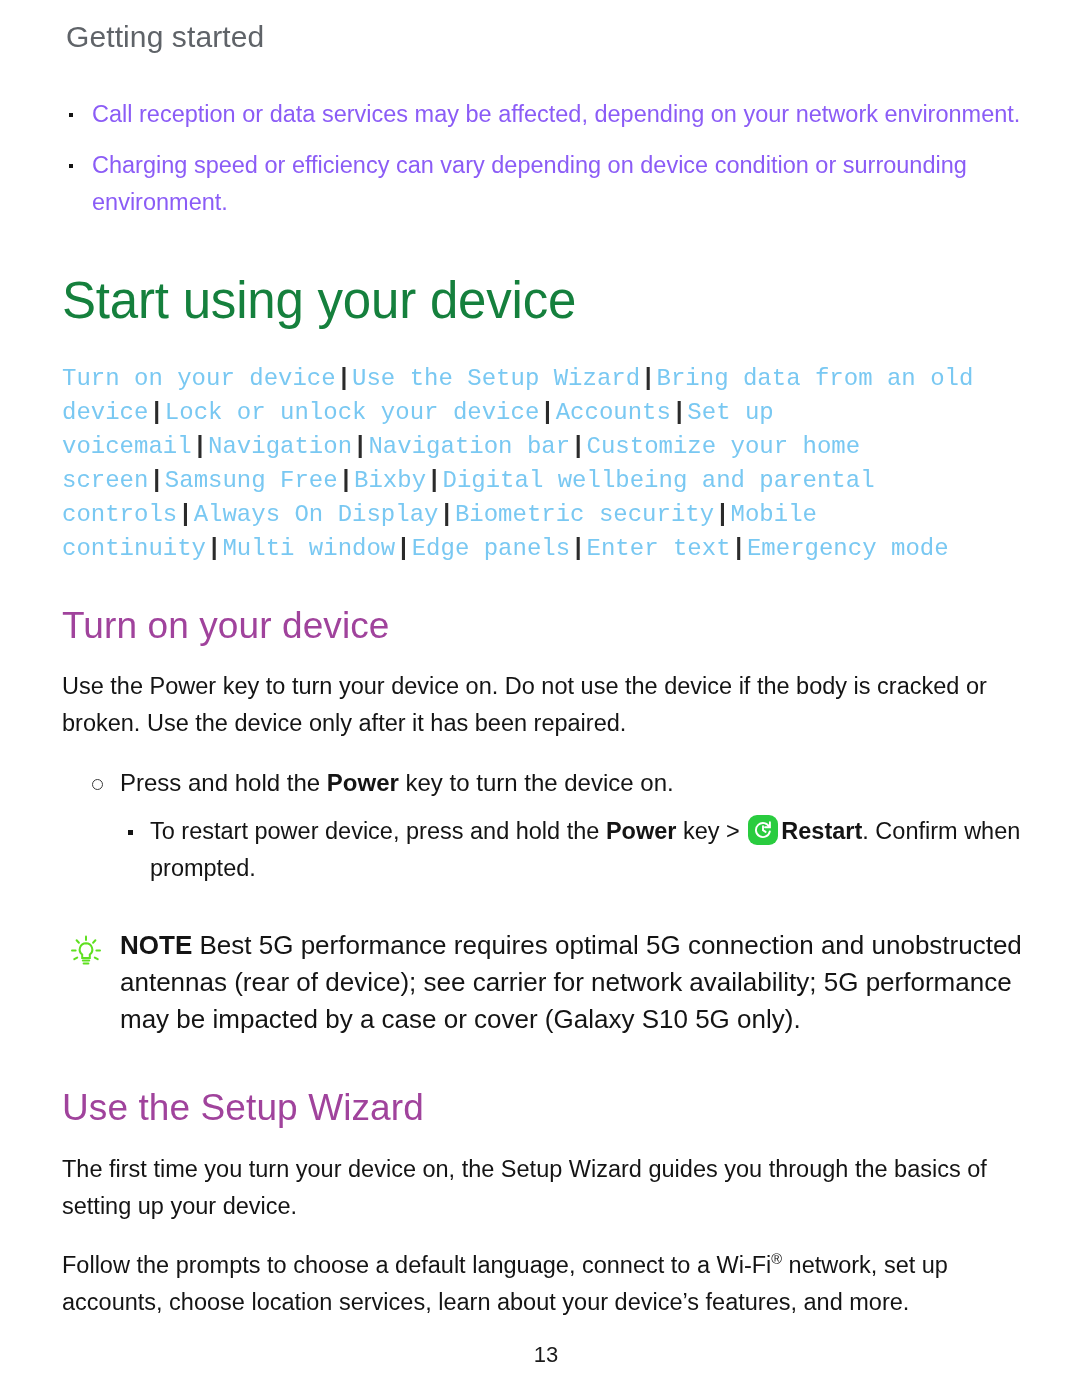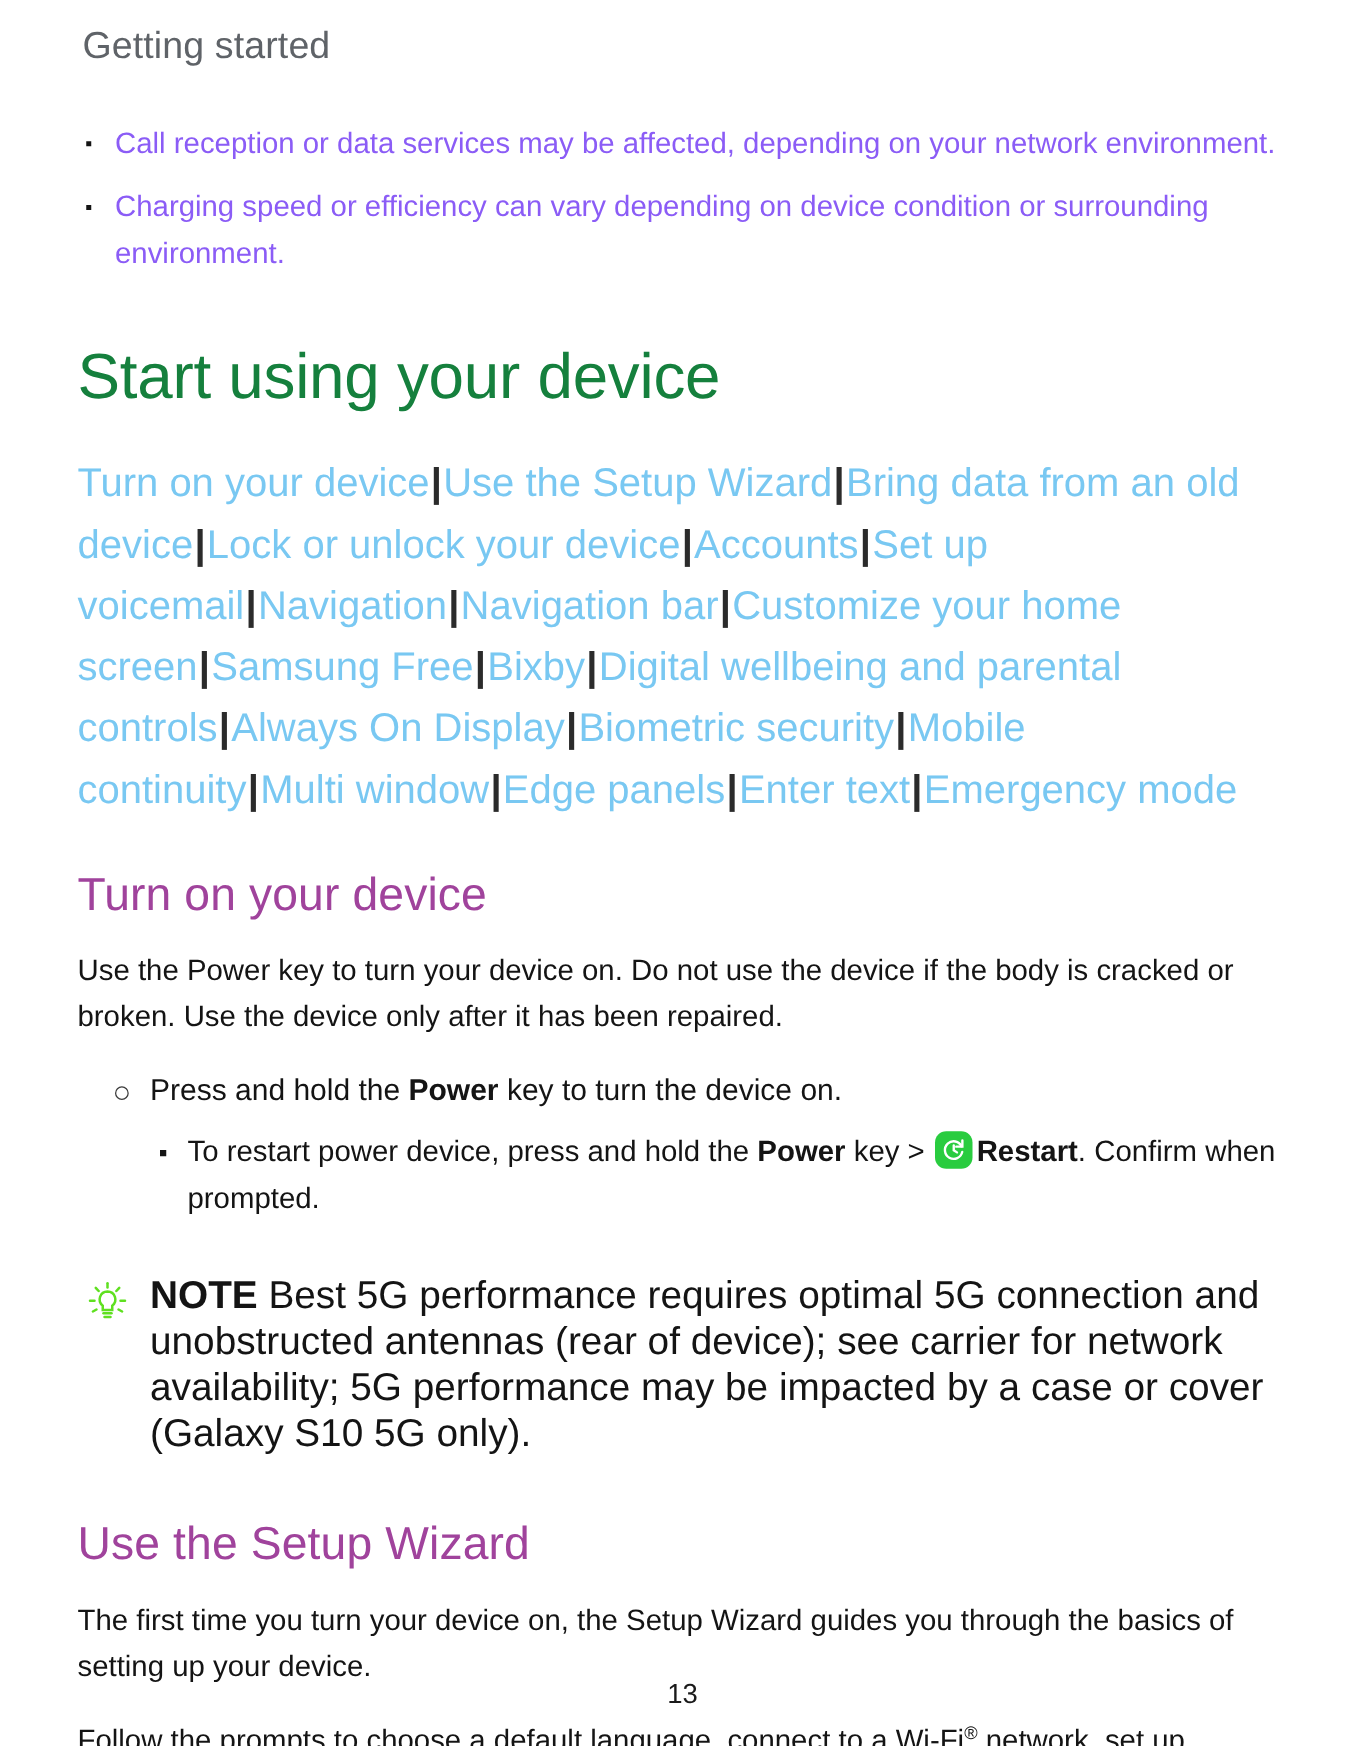--- a/index.html
+++ b/index.html
@@ -75,25 +75,26 @@
     font-size: 51px;
     font-weight: 400;
     color: #15803d;
     letter-spacing: -0.2px;
     margin: 53px 0 34px 0;
     line-height: 1.05;
   }
 
   
   .link-list {
-    font-size: 32px;
-    line-height: 49px;
+    font-size: 24px;
+    line-height: 34px;
     color: #79c8f2;
     margin: 0 0 40px 0;
     max-width: 940px;
+    font-family: Liberation Mono, monospace;
   }
   .link-list a {
     color: #79c8f2;
     text-decoration: none;
   }
   .link-list .sep {
     color: #2b2b2b;
     font-weight: 700;
     padding: 0 1px;
   }
@@ -188,21 +189,21 @@
     padding-left: 58px;
   }
   .note-icon {
     position: absolute;
     left: 5px;
     top: 5px;
     width: 38px;
     height: 38px;
   }
   .note-text {
-    font-size: 31px;
+    font-size: 26px;
     line-height: 37px;
     color: #141414;
   }
 
   
   .page-number {
     position: absolute;
     left: 12px;
     right: 0;
     top: 1342px;

